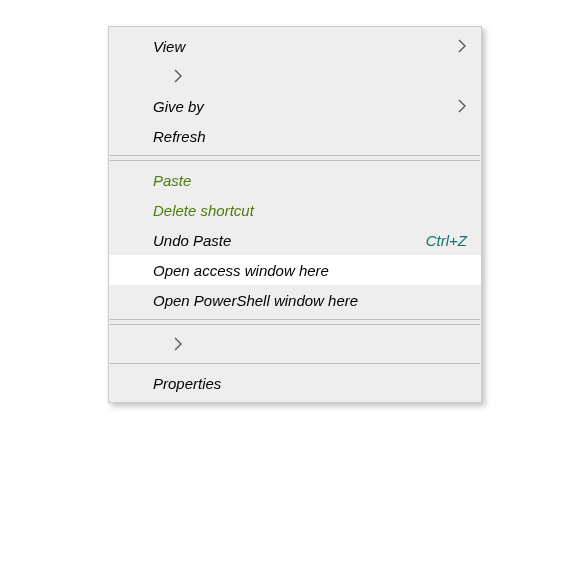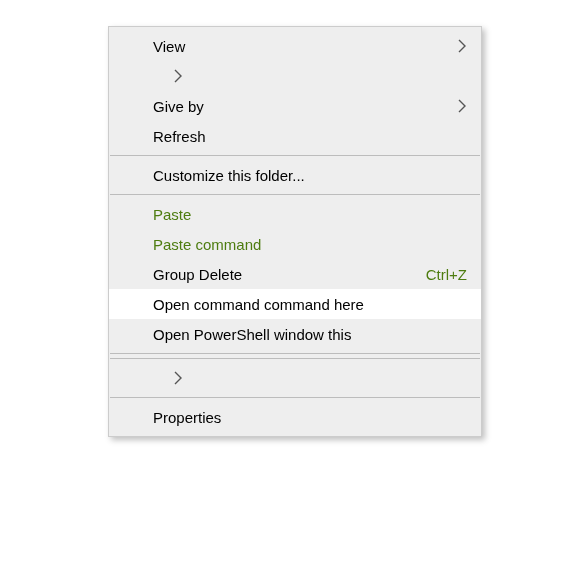--- a/index.html
+++ b/index.html
@@ -14,20 +14,21 @@
   }
   .context-menu {
     position: absolute;
     left: 108px;
     top: 26px;
     width: 372px;
     background: #eeeeee;
     border: 1px solid #cccccc;
     box-shadow: 3px 3px 6px rgba(0,0,0,0.25);
     padding: 4px 0;
+    font-style: italic;
   }
   .menu-item {
     display: flex;
     align-items: center;
     height: 30px;
     padding: 0 14px 0 44px;
     white-space: nowrap;
     color: #000;
   }
   .menu-item.disabled {
@@ -35,21 +36,21 @@
   }
   .menu-item.highlight {
     background: #ffffff;
   }
   .menu-item .label {
     flex: 1 1 auto;
   }
   .menu-item .shortcut {
     flex: 0 0 auto;
     margin-left: 20px;
-    color: #4d7c0f;
+    color: #0f766e;
   }
   .menu-item .arrow {
     flex: 0 0 auto;
     margin-left: 20px;
   }
   .menu-item .arrow svg {
     display: block;
   }
   .separator {
     height: 1px;
@@ -81,39 +82,36 @@
       <span class="arrow">
         <svg width="10" height="16" viewBox="0 0 10 16">
           <path d="M2 2 L8 8 L2 14" fill="none" stroke="#555" stroke-width="1.4"></path>
         </svg>
       </span>
     </div>
     <div class="menu-item">
       <span class="label">Refresh</span>
     </div>
     <div class="separator"></div>
-    <div class="menu-item">
-      <span class="label">Customize this folder...</span>
-    </div>
     <div class="separator"></div>
     <div class="menu-item disabled">
       <span class="label">Paste</span>
     </div>
     <div class="menu-item disabled">
-      <span class="label">Paste command</span>
+      <span class="label">Delete shortcut</span>
     </div>
     <div class="menu-item">
-      <span class="label">Group Delete</span>
+      <span class="label">Undo Paste</span>
       <span class="shortcut">Ctrl+Z</span>
     </div>
     <div class="menu-item highlight">
-      <span class="label">Open command command here</span>
+      <span class="label">Open access window here</span>
     </div>
     <div class="menu-item">
-      <span class="label">Open PowerShell window this</span>
+      <span class="label">Open PowerShell window here</span>
     </div>
     <div class="separator"></div>
     <div class="separator"></div>
     <div class="menu-item">
       <span class="arrow">
         <svg width="10" height="16" viewBox="0 0 10 16">
           <path d="M2 2 L8 8 L2 14" fill="none" stroke="#555" stroke-width="1.4"></path>
         </svg>
       </span>
     </div>

